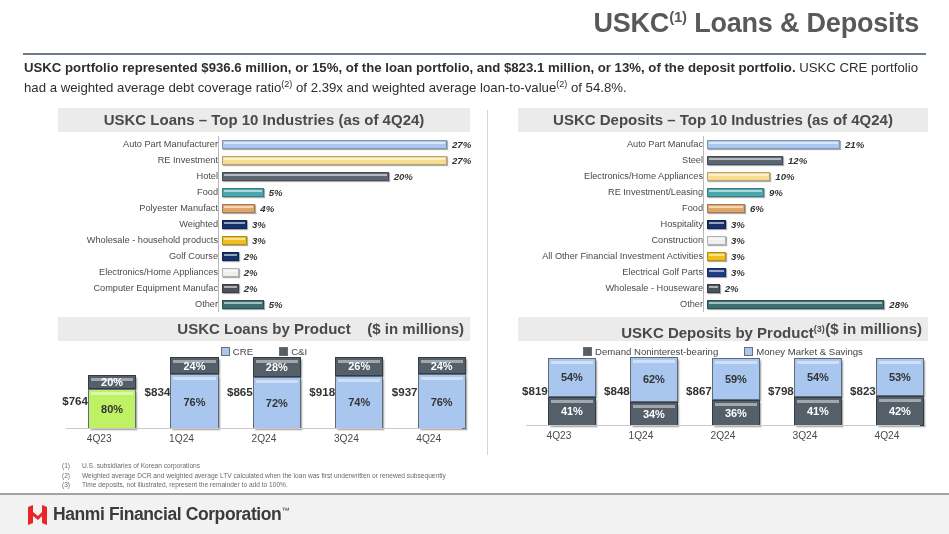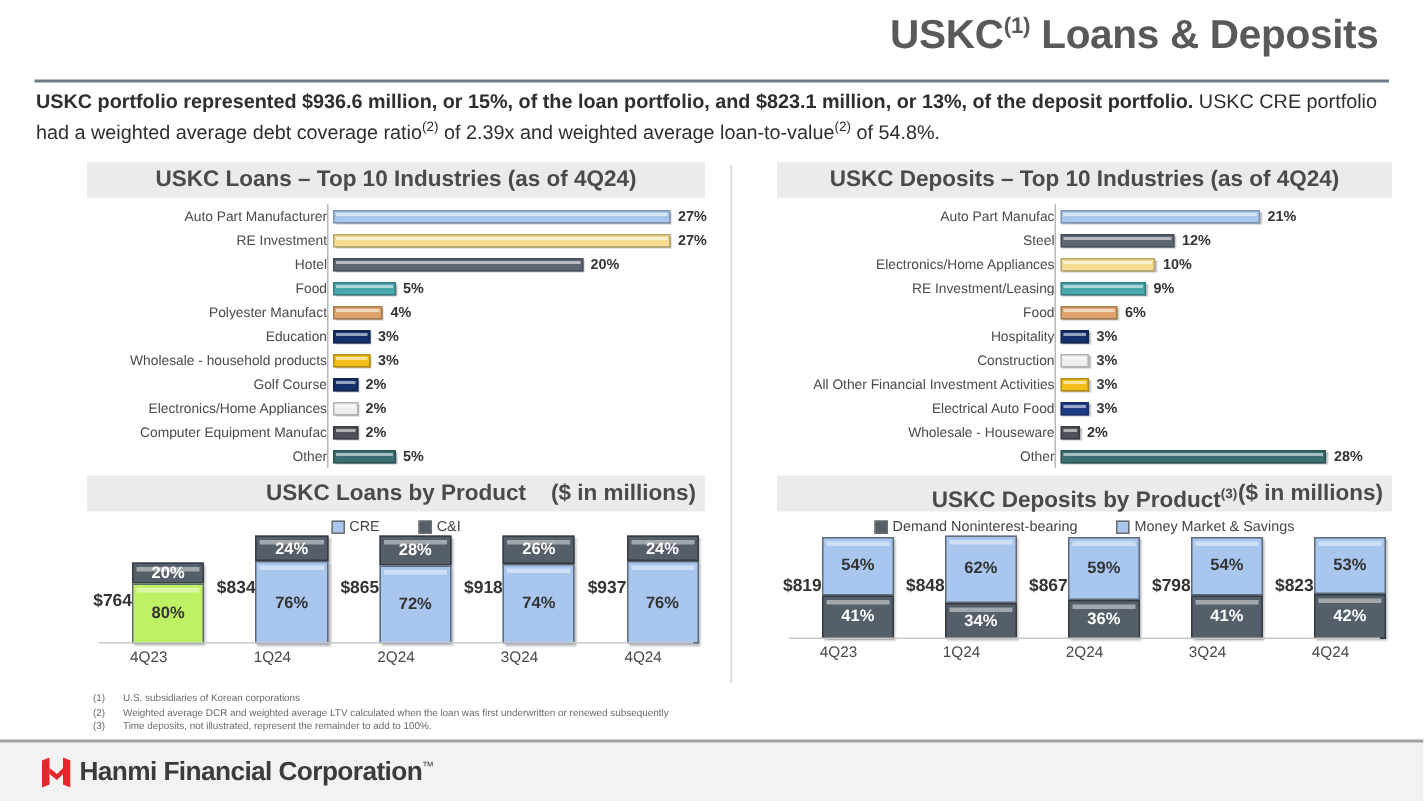--- a/index.html
+++ b/index.html
@@ -63,21 +63,21 @@
   .hbar{
     height:9px;position:relative;
     box-shadow:1px 1px 1px rgba(0,0,0,0.32);
     border:1px solid rgba(0,0,0,0.25);
     box-sizing:border-box;
   }
   .hbar::after{
     content:"";position:absolute;left:1px;right:1px;top:1px;height:2px;
     background:rgba(255,255,255,0.55);
   }
-  .hval{font-size:9.6px;font-weight:bold;color:#333;margin-left:5px;white-space:nowrap;}
+  .hval{font-size:9.6px;font-weight:bold;color:#333;margin-left:5px;white-space:nowrap;font-style:italic;}
 
   
   .legend{display:flex;justify-content:center;gap:26px;margin-top:5px;}
   .legend-item{display:flex;align-items:center;font-size:9.6px;color:#444;}
   .legend-swatch{width:7px;height:7px;margin-right:3px;border:1px solid #6d6d6d;}
   .cols{position:relative;display:flex;justify-content:space-around;align-items:flex-end;}
   .col{display:flex;flex-direction:row;align-items:center;width:74px;}
   .coltotal{font-size:11.6px;font-weight:bold;color:#333;margin-bottom:3px;}
   .stack{display:flex;flex-direction:column;align-items:stretch;width:60px;}
   .seg{
@@ -163,21 +163,21 @@
           </div>
         </div>
         <div class="hrow">
           <div class="hlabel" style="width: 160px;">Polyester Manufact</div>
           <div class="hbarwrap">
             <div class="hbar" style="width: 33.3333px; background: rgb(223, 164, 107);"></div>
             <span class="hval">4%</span>
           </div>
         </div>
         <div class="hrow">
-          <div class="hlabel" style="width: 160px;">Education</div>
+          <div class="hlabel" style="width: 160px;">Weighted</div>
           <div class="hbarwrap">
             <div class="hbar" style="width: 25px; background: rgb(22, 49, 107);"></div>
             <span class="hval">3%</span>
           </div>
         </div>
         <div class="hrow">
           <div class="hlabel" style="width: 160px;">Wholesale - household products</div>
           <div class="hbarwrap">
             <div class="hbar" style="width: 25px; background: rgb(241, 189, 24);"></div>
             <span class="hval">3%</span>
@@ -270,21 +270,21 @@
           </div>
         </div>
         <div class="hrow">
           <div class="hlabel" style="width: 185px;">All Other Financial Investment Activities</div>
           <div class="hbarwrap">
             <div class="hbar" style="width: 19px; background: rgb(241, 189, 24);"></div>
             <span class="hval">3%</span>
           </div>
         </div>
         <div class="hrow">
-          <div class="hlabel" style="width: 185px;">Electrical Auto Food</div>
+          <div class="hlabel" style="width: 185px;">Electrical Golf Parts</div>
           <div class="hbarwrap">
             <div class="hbar" style="width: 19px; background: rgb(29, 59, 134);"></div>
             <span class="hval">3%</span>
           </div>
         </div>
         <div class="hrow">
           <div class="hlabel" style="width: 185px;">Wholesale - Houseware</div>
           <div class="hbarwrap">
             <div class="hbar" style="width: 12.6667px; background: rgb(77, 81, 89);"></div>
             <span class="hval">2%</span>

